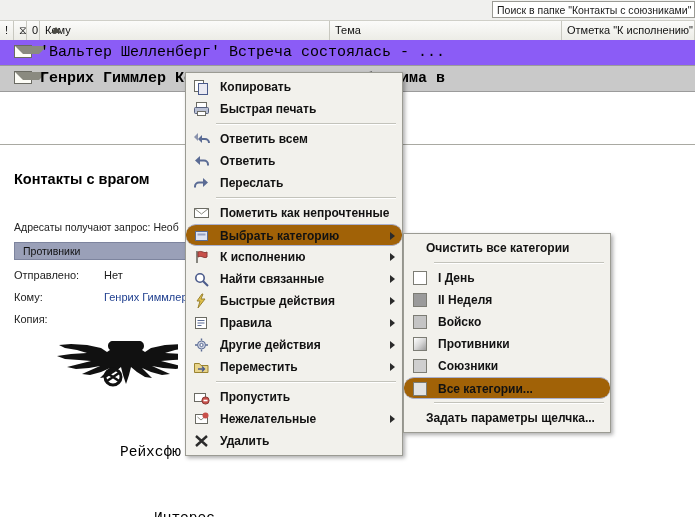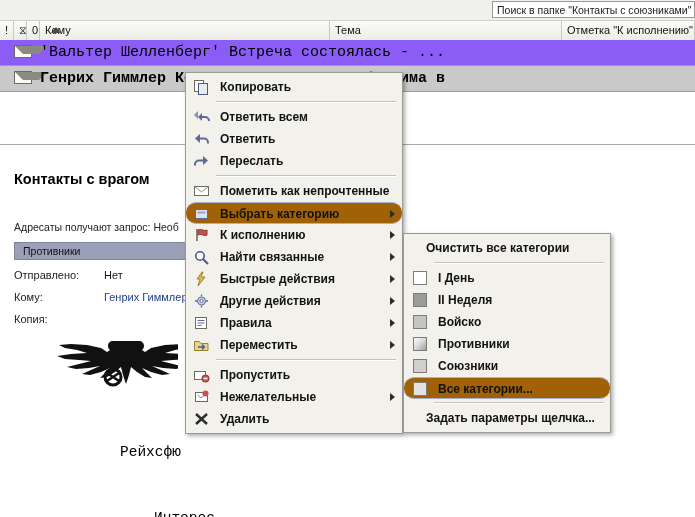--- a/index.html
+++ b/index.html
@@ -380,20 +380,30 @@
     <div class="mi">
       <span class="ico">
         <svg width="17" height="16" viewBox="0 0 17 16">
           <rect x="1.5" y="1.5" width="9" height="11" fill="#fff" stroke="#6b6b63"></rect>
           <rect x="5.5" y="4.5" width="9" height="11" fill="#eaeaf2" stroke="#4a5a8a"></rect>
         </svg>
       </span>
       <span class="label">Копировать</span>
     </div>
 
+    <div class="mi">
+      <span class="ico">
+        <svg width="17" height="16" viewBox="0 0 17 16">
+          <rect x="3.5" y="1.5" width="10" height="5" fill="#fff" stroke="#6b6b63"></rect>
+          <rect x="1.5" y="6.5" width="14" height="6" rx="1" fill="#b9c0d4" stroke="#56607d"></rect>
+          <rect x="4.5" y="10.5" width="8" height="4" fill="#fff" stroke="#6b6b63"></rect>
+        </svg>
+      </span>
+      <span class="label">Быстрая печать</span>
+    </div>
 
     <div class="msep"></div>
 
     <div class="mi">
       <span class="ico">
         <svg width="17" height="16" viewBox="0 0 17 16">
           <path d="M5 2 L1 6 L5 10 z" fill="#8a93ad"></path>
           <path d="M9 4 L5 8 L9 12 z" fill="#5a6b94"></path>
           <path d="M8 8 h4 a4 4 0 0 1 4 4" fill="none" stroke="#5a6b94" stroke-width="2"></path>
         </svg>
@@ -472,43 +482,43 @@
           <path d="M9 1 L4 8 h3 l-2 7 l7 -9 h-4 l2 -5 z" fill="#e0c04a" stroke="#9a8330"></path>
         </svg>
       </span>
       <span class="label">Быстрые действия</span>
       <span class="arrow"></span>
     </div>
 
     <div class="mi">
       <span class="ico">
         <svg width="17" height="16" viewBox="0 0 17 16">
+          <rect x="2.5" y="2.5" width="11" height="11" fill="#fff" stroke="#6b6b63"></rect>
+          <path d="M4.5 5.5 h7 M4.5 8 h7 M4.5 10.5 h4" stroke="#5a6b94"></path>
+        </svg>
+      </span>
+      <span class="label">Правила</span>
+      <span class="arrow"></span>
+    </div>
+
+    <div class="mi">
+      <span class="ico">
+        <svg width="17" height="16" viewBox="0 0 17 16">
           <circle cx="8.5" cy="8" r="4" fill="#cfd4e2" stroke="#5a6b94"></circle>
           <circle cx="8.5" cy="8" r="1.6" fill="#fff" stroke="#5a6b94"></circle>
           <path d="M8.5 1.5 v2 M8.5 12.5 v2 M2 8 h2 M13 8 h2" stroke="#5a6b94" stroke-width="1.4"></path>
         </svg>
       </span>
       <span class="label">Другие действия</span>
       <span class="arrow"></span>
     </div>
 
     <div class="mi">
       <span class="ico">
         <svg width="17" height="16" viewBox="0 0 17 16">
-          <rect x="2.5" y="2.5" width="11" height="11" fill="#fff" stroke="#6b6b63"></rect>
-          <path d="M4.5 5.5 h7 M4.5 8 h7 M4.5 10.5 h4" stroke="#5a6b94"></path>
-        </svg>
-      </span>
-      <span class="label">Правила</span>
-      <span class="arrow"></span>
-    </div>
-
-    <div class="mi">
-      <span class="ico">
-        <svg width="17" height="16" viewBox="0 0 17 16">
           <path d="M1.5 4.5 h5 l1.5 2 h7 v7 h-13.5 z" fill="#e8d48a" stroke="#9a8330"></path>
           <path d="M5 10 h6 M9 7.5 l2.5 2.5 L9 12.5" fill="none" stroke="#4a5a8a" stroke-width="1.3"></path>
         </svg>
       </span>
       <span class="label">Переместить</span>
       <span class="arrow"></span>
     </div>
 
     <div class="msep"></div>
 

